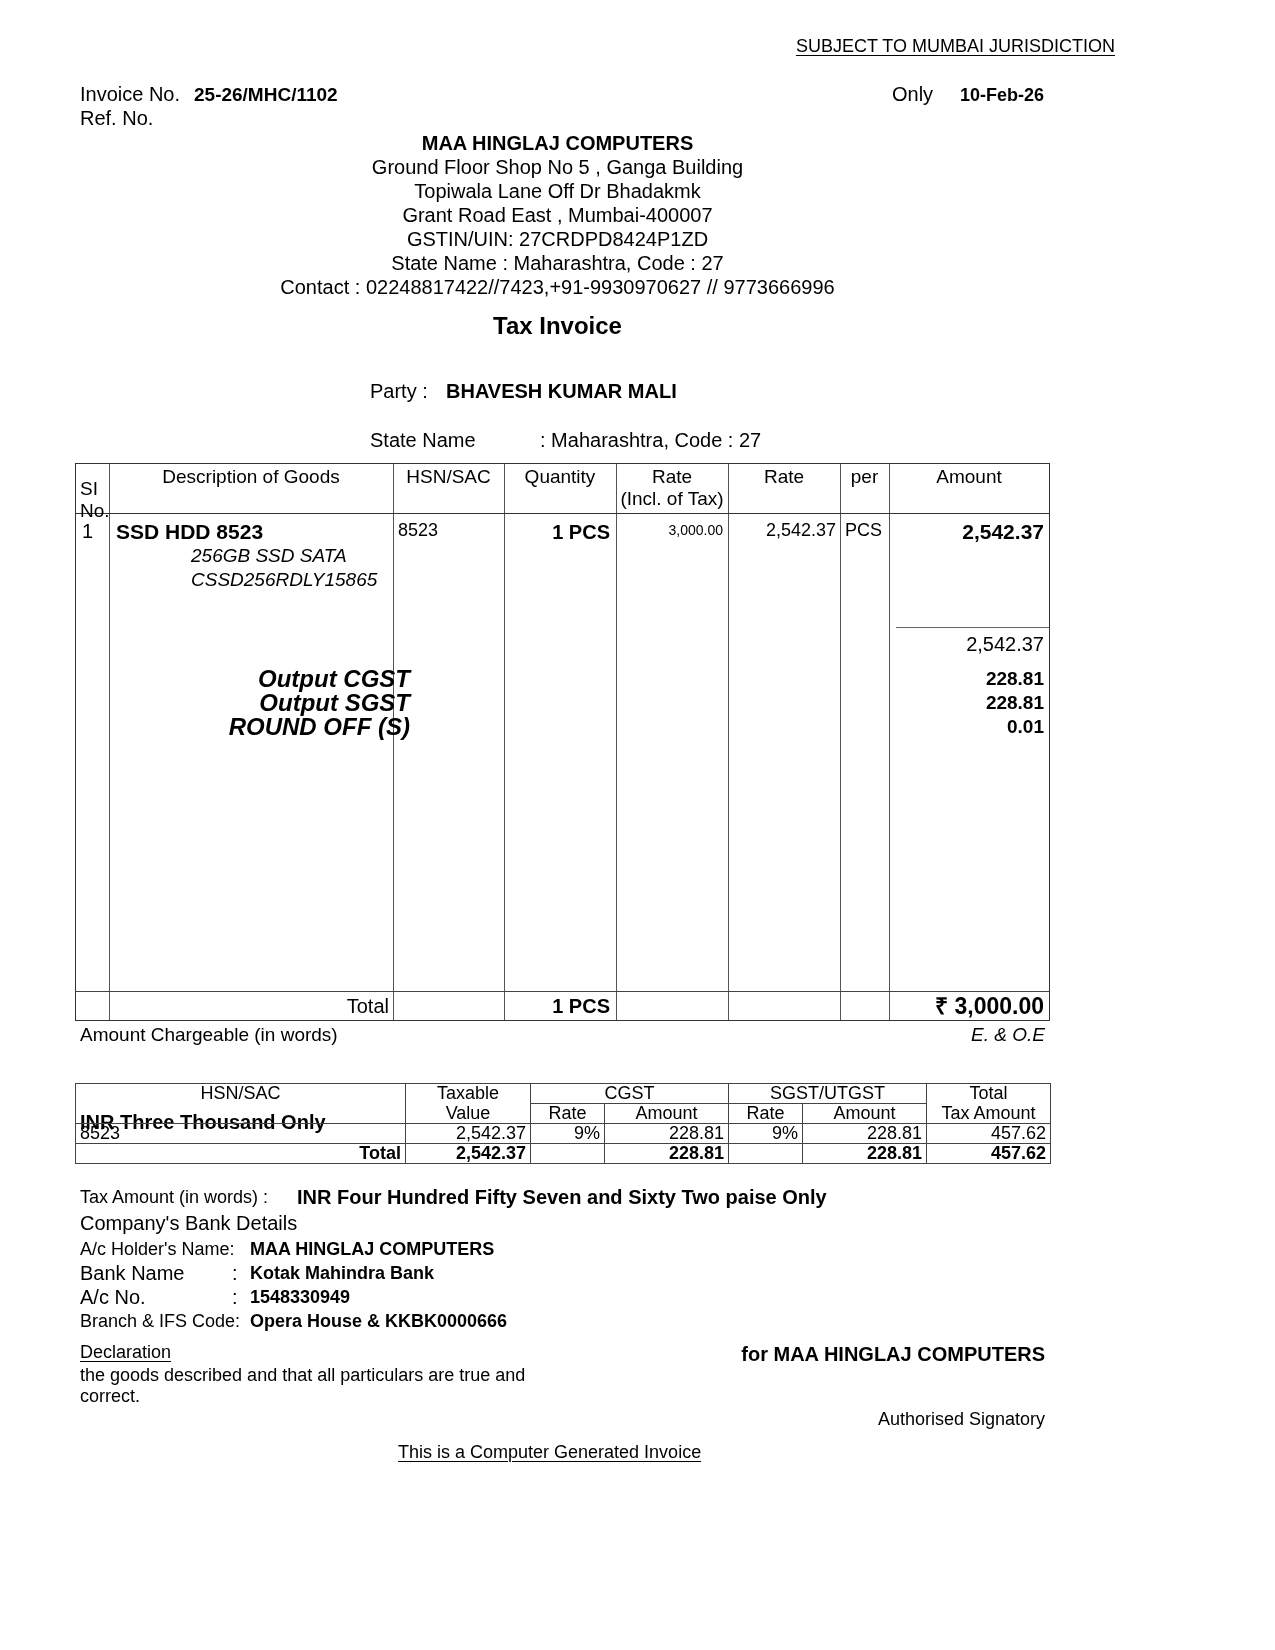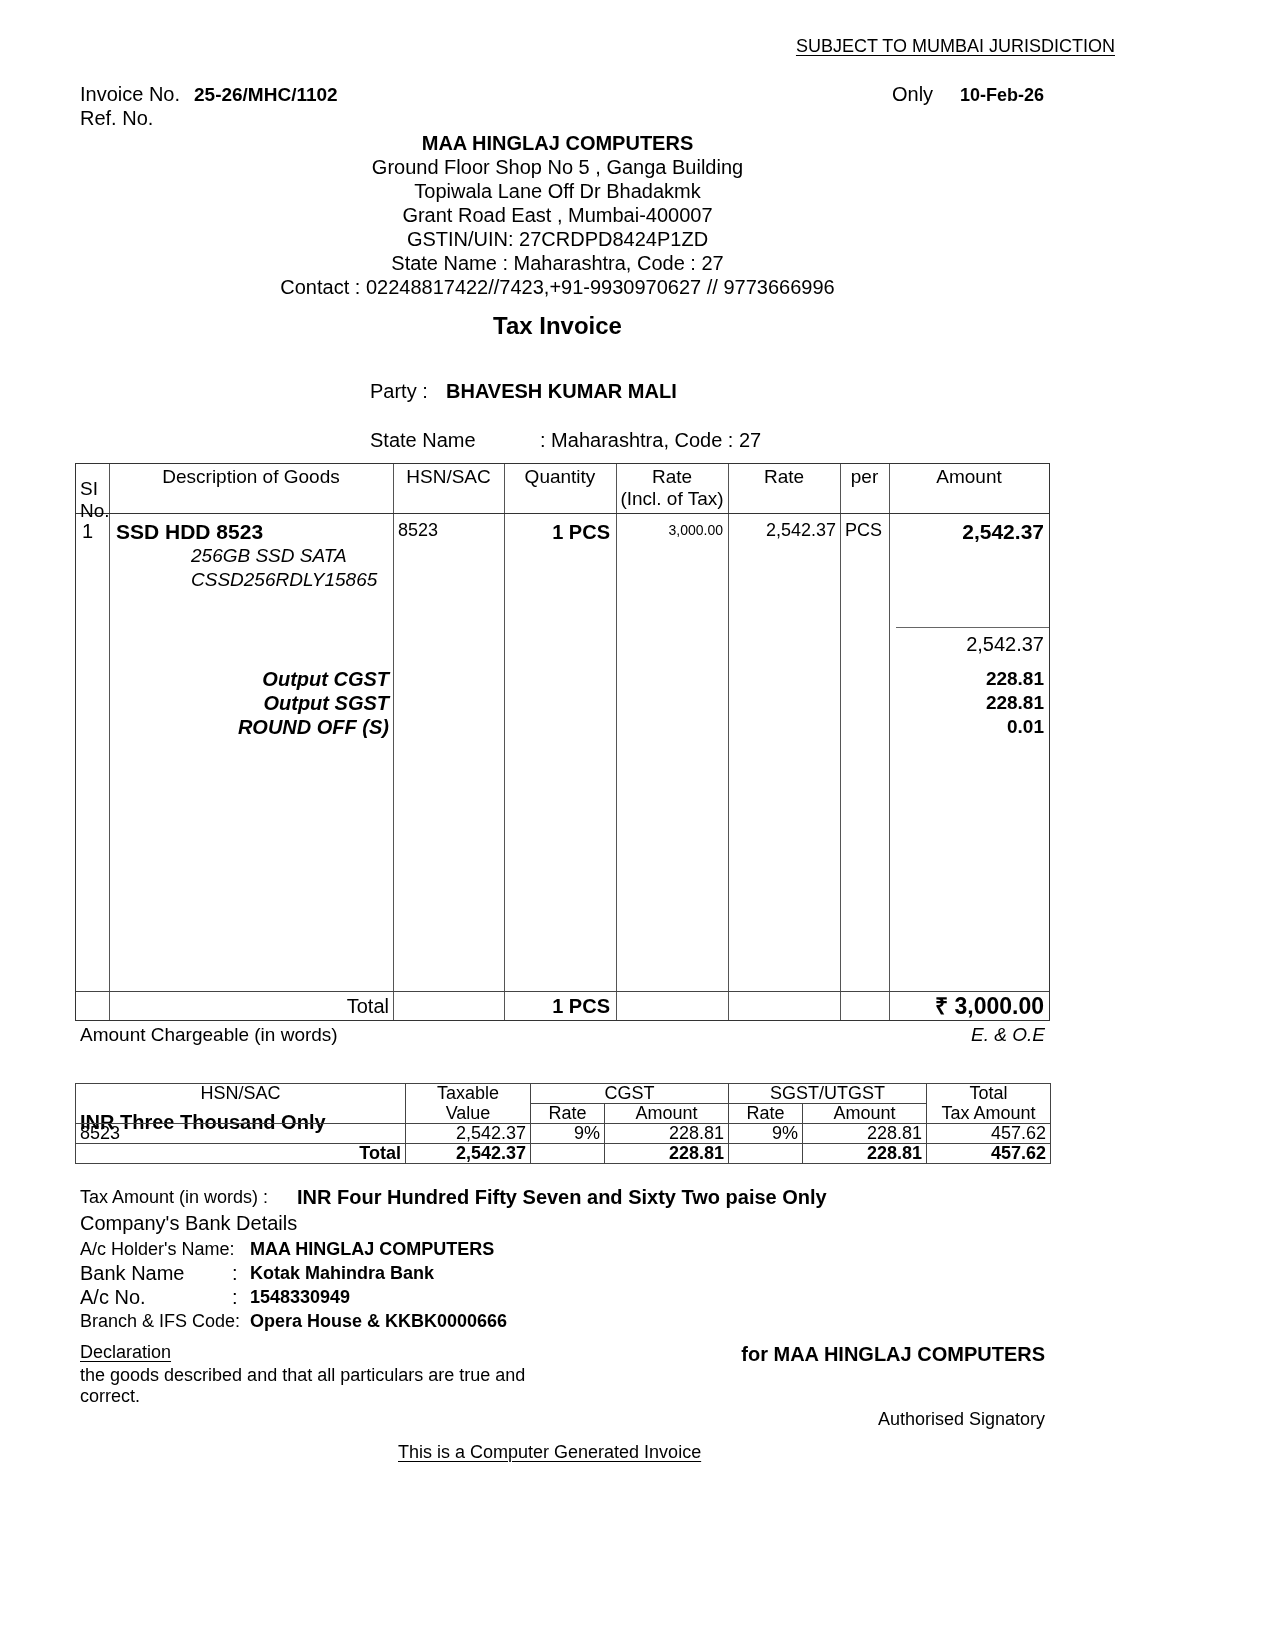--- a/index.html
+++ b/index.html
@@ -91,21 +91,21 @@
   <div class="cell" style="left:322px;top:55px;font-size:18px;">8523</div>
   <div class="cell b right" style="left:428px;width:106px;top:57px;font-size:20px;">1 PCS</div>
   <div class="cell right" style="left:540px;width:107px;top:55px;font-size:14px;">3,000.00</div>
   <div class="cell right" style="left:652px;width:108px;top:55px;font-size:18px;">2,542.37</div>
   <div class="cell" style="left:769px;top:55px;font-size:18px;">PCS</div>
   <div class="cell b right" style="left:813px;width:155px;top:57px;font-size:21px;">2,542.37</div>
 
   <div style="position:absolute;left:820px;width:153px;top:163px;border-top:1.5px solid #666;"></div>
   <div class="cell right" style="left:813px;width:155px;top:169px;font-size:20px;">2,542.37</div>
 
-  <div class="cell b i right" style="left:33px;width:280px;top:203px;font-size:20px;line-height:24px;">
+  <div class="cell b i right" style="left:33px;width:280px;top:203px;font-size:24px;line-height:24px;padding-left:21px;">
     <div>Output CGST</div>
     <div>Output SGST</div>
     <div>ROUND OFF (S)</div>
   </div>
   <div class="cell b right" style="left:813px;width:155px;top:203px;font-size:19px;line-height:24px;">
     <div>228.81</div>
     <div>228.81</div>
     <div>0.01</div>
   </div>
 

